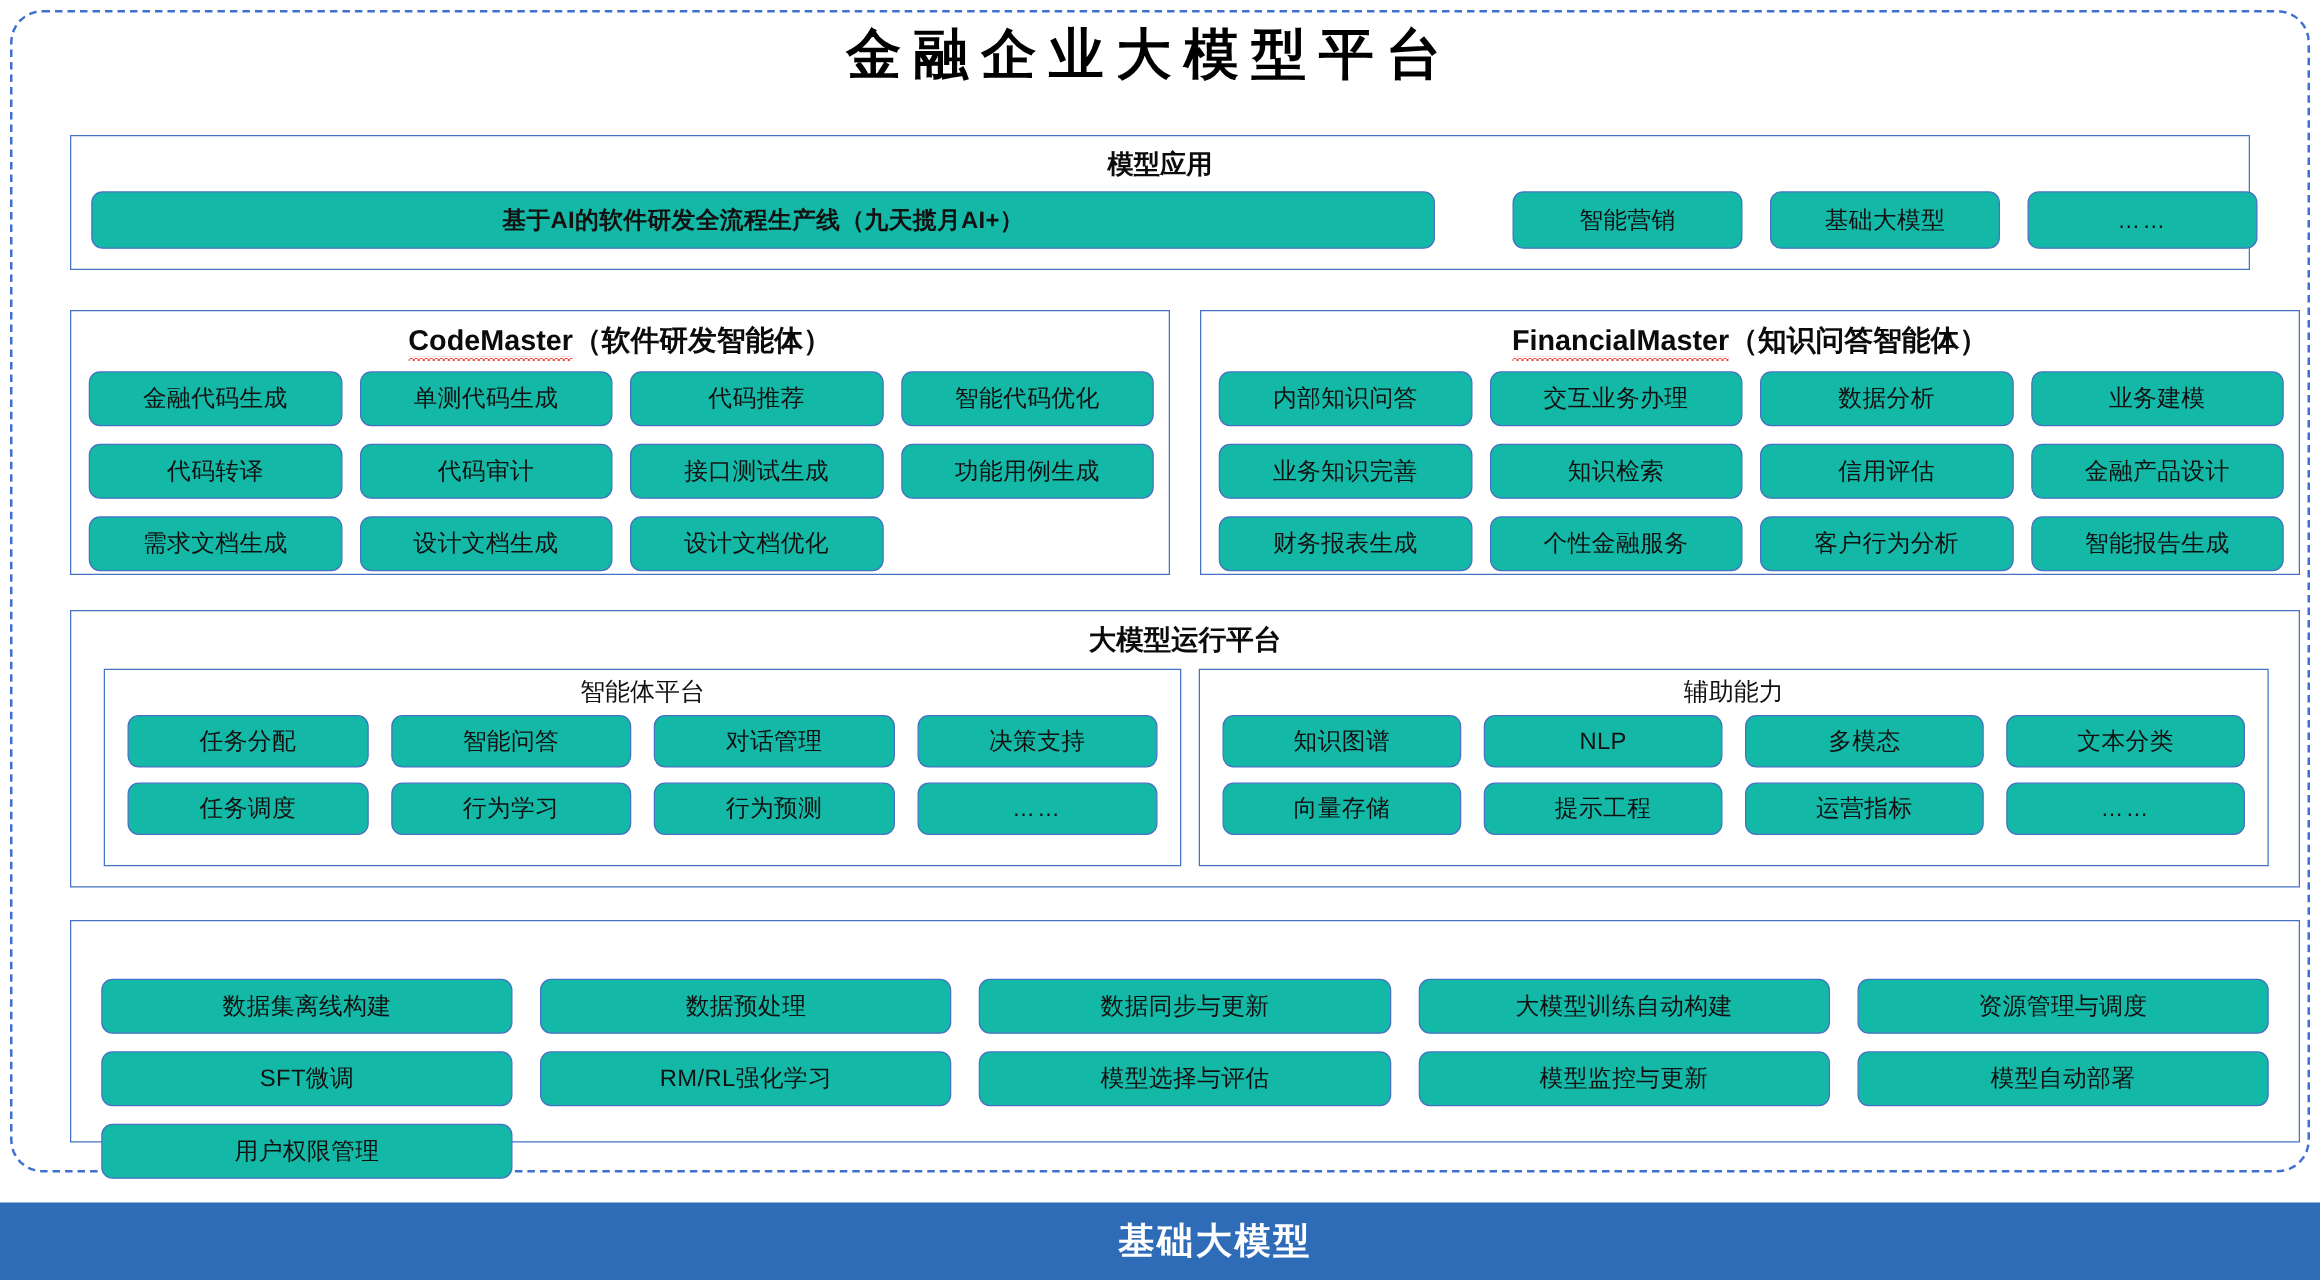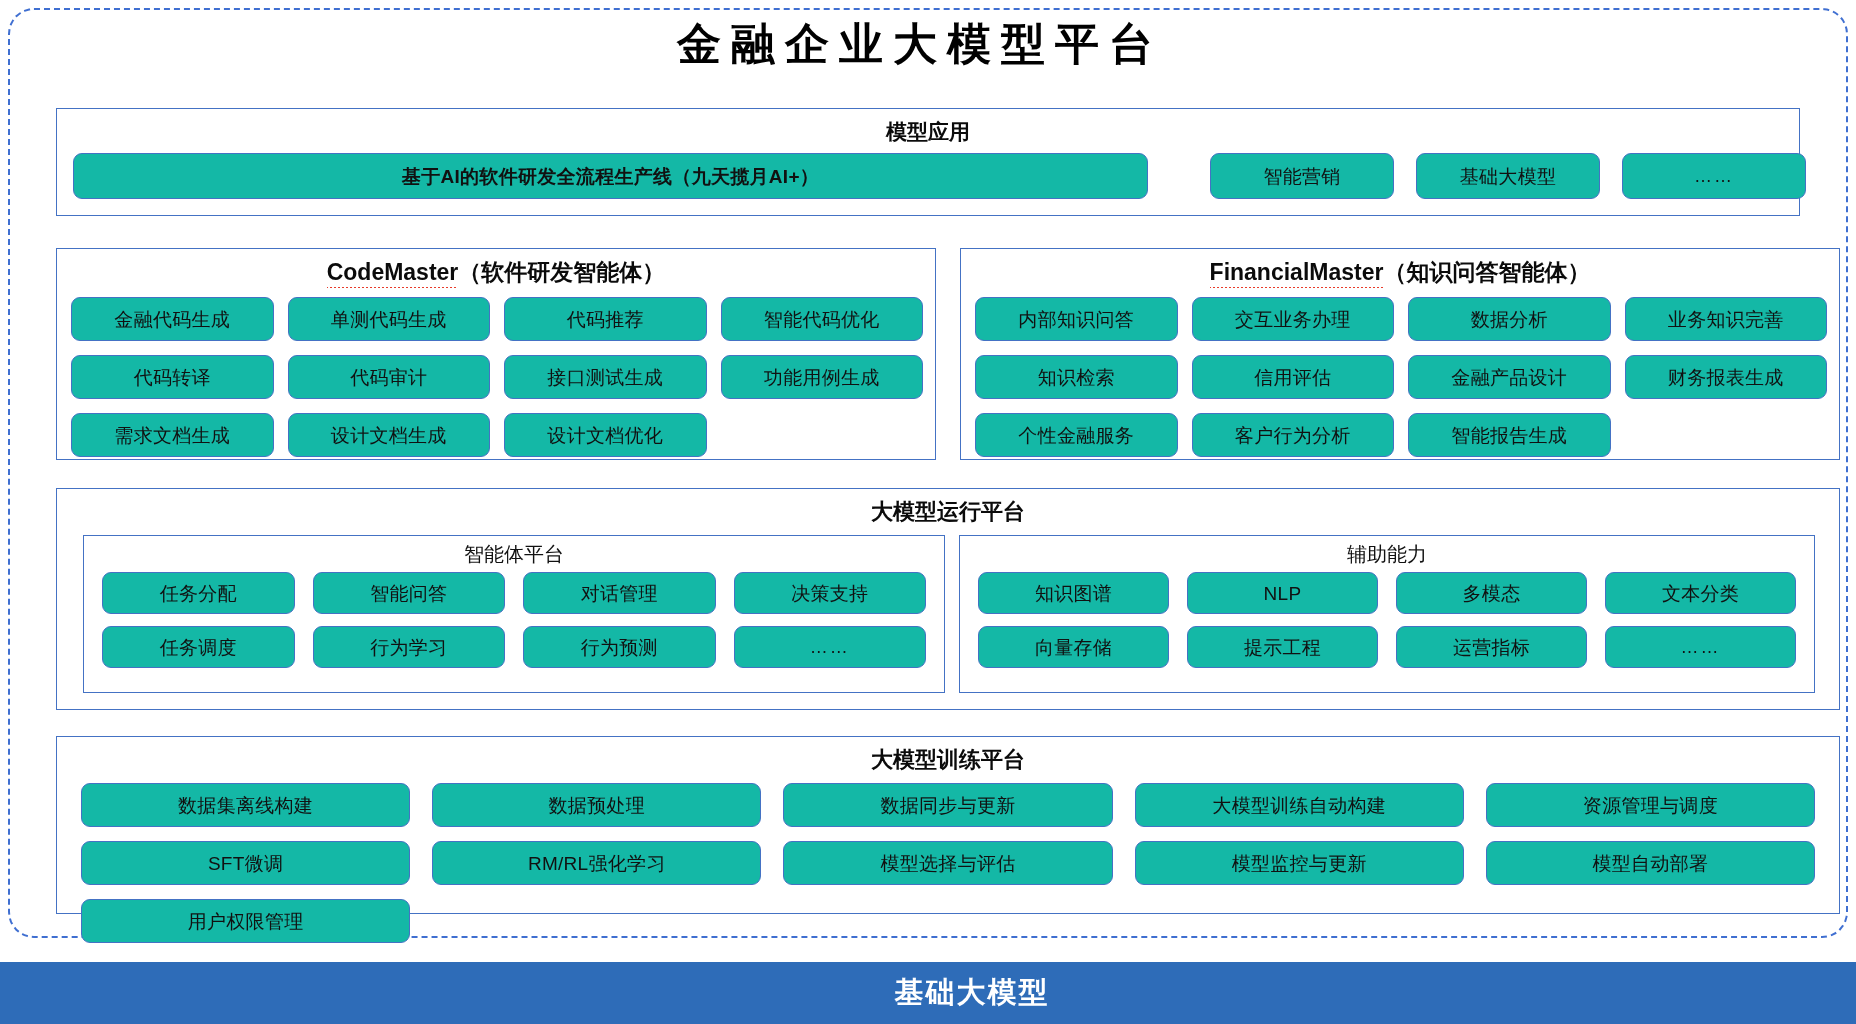--- a/index.html
+++ b/index.html
@@ -207,20 +207,21 @@
   </div>
 
   <div class="panel agent-panel" id="panel-fin">
     <div class="panel-title">
       <span class="squiggle">FinancialMaster</span><span class="sub">（知识问答智能体）</span>
     </div>
     <div class="agent-grid">
       <div class="pill">内部知识问答</div>
       <div class="pill">交互业务办理</div>
       <div class="pill">数据分析</div>
+      <div class="pill">业务建模</div>
       <div class="pill">业务知识完善</div>
       <div class="pill">知识检索</div>
       <div class="pill">信用评估</div>
       <div class="pill">金融产品设计</div>
       <div class="pill">财务报表生成</div>
       <div class="pill">个性金融服务</div>
       <div class="pill">客户行为分析</div>
       <div class="pill">智能报告生成</div>
     </div>
   </div>
@@ -251,21 +252,20 @@
         <div class="pill">文本分类</div>
         <div class="pill">向量存储</div>
         <div class="pill">提示工程</div>
         <div class="pill">运营指标</div>
         <div class="pill dots">……</div>
       </div>
     </div>
   </div>
 
   <div class="panel" id="panel-train">
-    <div class="panel-title">大模型训练平台</div>
     <div class="train-grid">
       <div class="pill">数据集离线构建</div>
       <div class="pill">数据预处理</div>
       <div class="pill">数据同步与更新</div>
       <div class="pill">大模型训练自动构建</div>
       <div class="pill">资源管理与调度</div>
       <div class="pill">SFT微调</div>
       <div class="pill">RM/RL强化学习</div>
       <div class="pill">模型选择与评估</div>
       <div class="pill">模型监控与更新</div>

